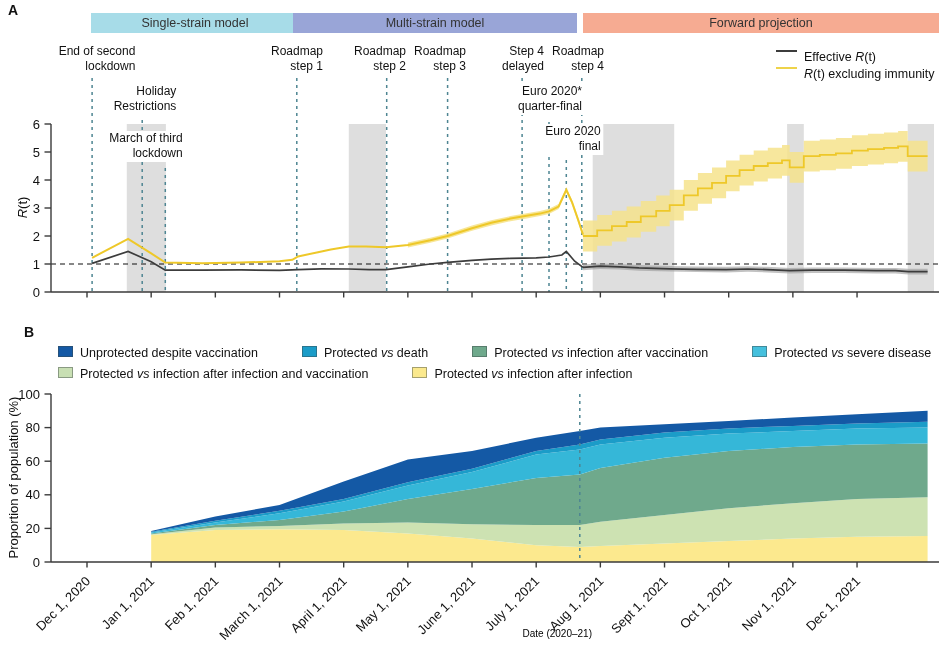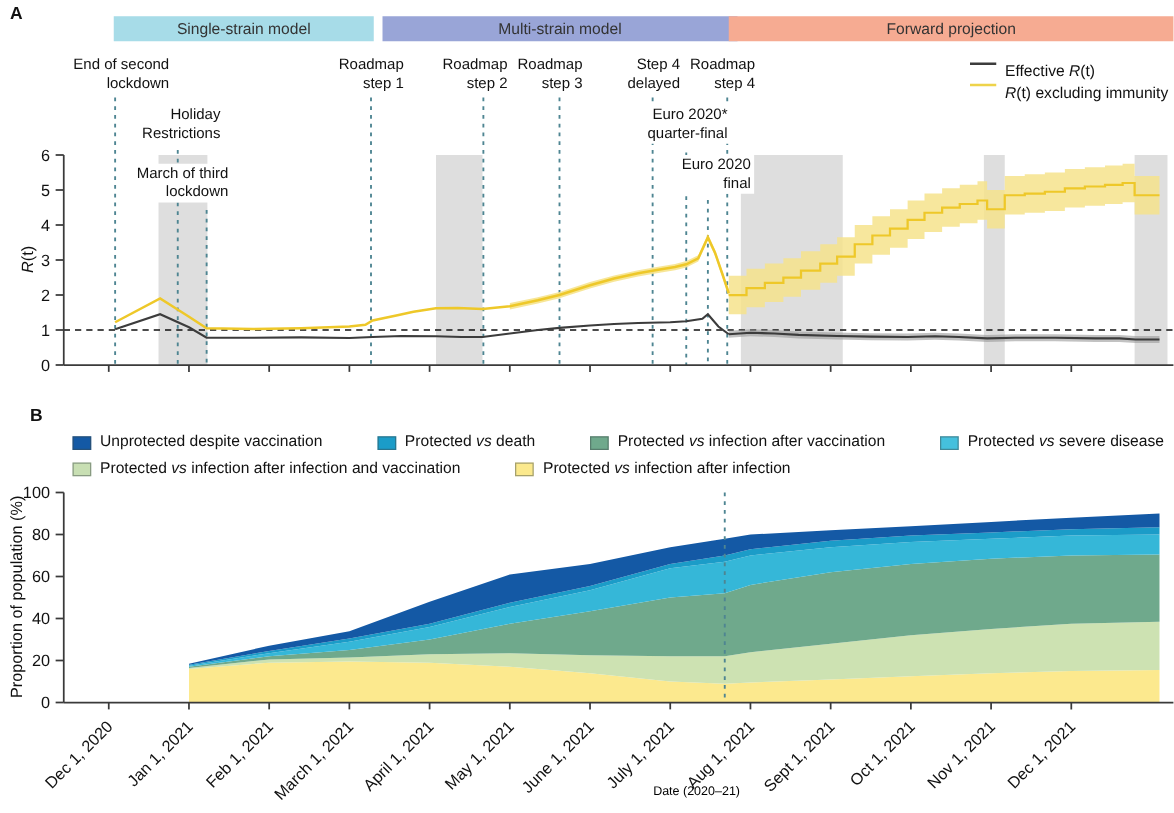--- a/index.html
+++ b/index.html
@@ -10,21 +10,21 @@
   .phase{position:absolute;top:13px;height:20px;line-height:20px;text-align:center;font-size:12.5px;color:#333;}
   .ann{position:absolute;transform:translateX(-50%);text-align:right;font-size:12px;line-height:1.28;color:#111;white-space:pre-line;}
   .ann.bg{background:#fff;padding:0 3px;}
   .legendA{position:absolute;left:776px;top:50px;font-size:12.5px;}
   .legendA .row{display:flex;align-items:flex-start;gap:7px;height:17px;}
   .legline{display:inline-block;width:21px;height:0;border-top:2.5px solid #000;}
   .legline.black{border-color:#3c3c3c;}
   .legline.yellow{border-color:#eed34a;}
   .legendB{position:absolute;left:38px;top:342px;font-size:12.5px;}
   .legendB .row{display:flex;align-items:center;gap:24px;height:21px;}
-  .legendB .item{display:flex;align-items:flex-end;gap:7px;padding-left:20px;}
+  .legendB .item{display:flex;align-items:flex-start;gap:7px;padding-left:20px;}
   .sw{display:inline-block;width:15px;height:11px;border:1px solid rgba(60,70,70,0.45);box-sizing:border-box;}
   .sw.c-blue{background:#1459a5;}
   .sw.c-death{background:#1b9cc8;}
   .sw.c-severe{background:#45c0dd;}
   .sw.c-sage{background:#6fa98c;}
   .sw.c-lgreen{background:#c8dfb3;}
   .sw.c-yellow{background:#fbe98d;}
   .vlabel{position:absolute;width:220px;text-align:center;font-size:13px;color:#111;transform:rotate(-90deg);}
   .xlabel{position:absolute;width:200px;text-align:right;font-size:10px;color:#000000;}
   i{font-style:italic;}
@@ -132,21 +132,21 @@
       <line x1="792.87" x2="792.87" y1="562" y2="567.5" stroke="#3a3a3a" stroke-width="1.4"></line>
       <text x="796.87" y="582" text-anchor="end" font-size="13" fill="#111" transform="rotate(-45 796.87 582)">Nov 1, 2021</text>
       <line x1="857.04" x2="857.04" y1="562" y2="567.5" stroke="#3a3a3a" stroke-width="1.4"></line>
       <text x="861.04" y="582" text-anchor="end" font-size="13" fill="#111" transform="rotate(-45 861.04 582)">Dec 1, 2021</text>
     </svg>
 
   <span class="panel-label" style="left:8px;top:2px;">A</span>
   <span class="panel-label" style="left:24px;top:324px;">B</span>
 
   <div class="phase" style="left:91px;width:208px;background:#a7dce8;">Single-strain model</div>
-  <div class="phase" style="left:306px;width:284px;background:#99a5d7;">Multi-strain model</div>
+  <div class="phase" style="left:293px;width:284px;background:#99a5d7;">Multi-strain model</div>
   <div class="phase" style="left:583px;width:356px;background:#f6ab92;">Forward projection</div>
 
   <div class="ann" style="left:97px;top:44px;">End of second
 lockdown</div>
   <div class="ann" style="left:145px;top:84px;">Holiday
 Restrictions</div>
   <div class="ann bg" style="left:146px;top:131px;">March of third
 lockdown</div>
   <div class="ann" style="left:297px;top:44px;">Roadmap
 step 1</div>

